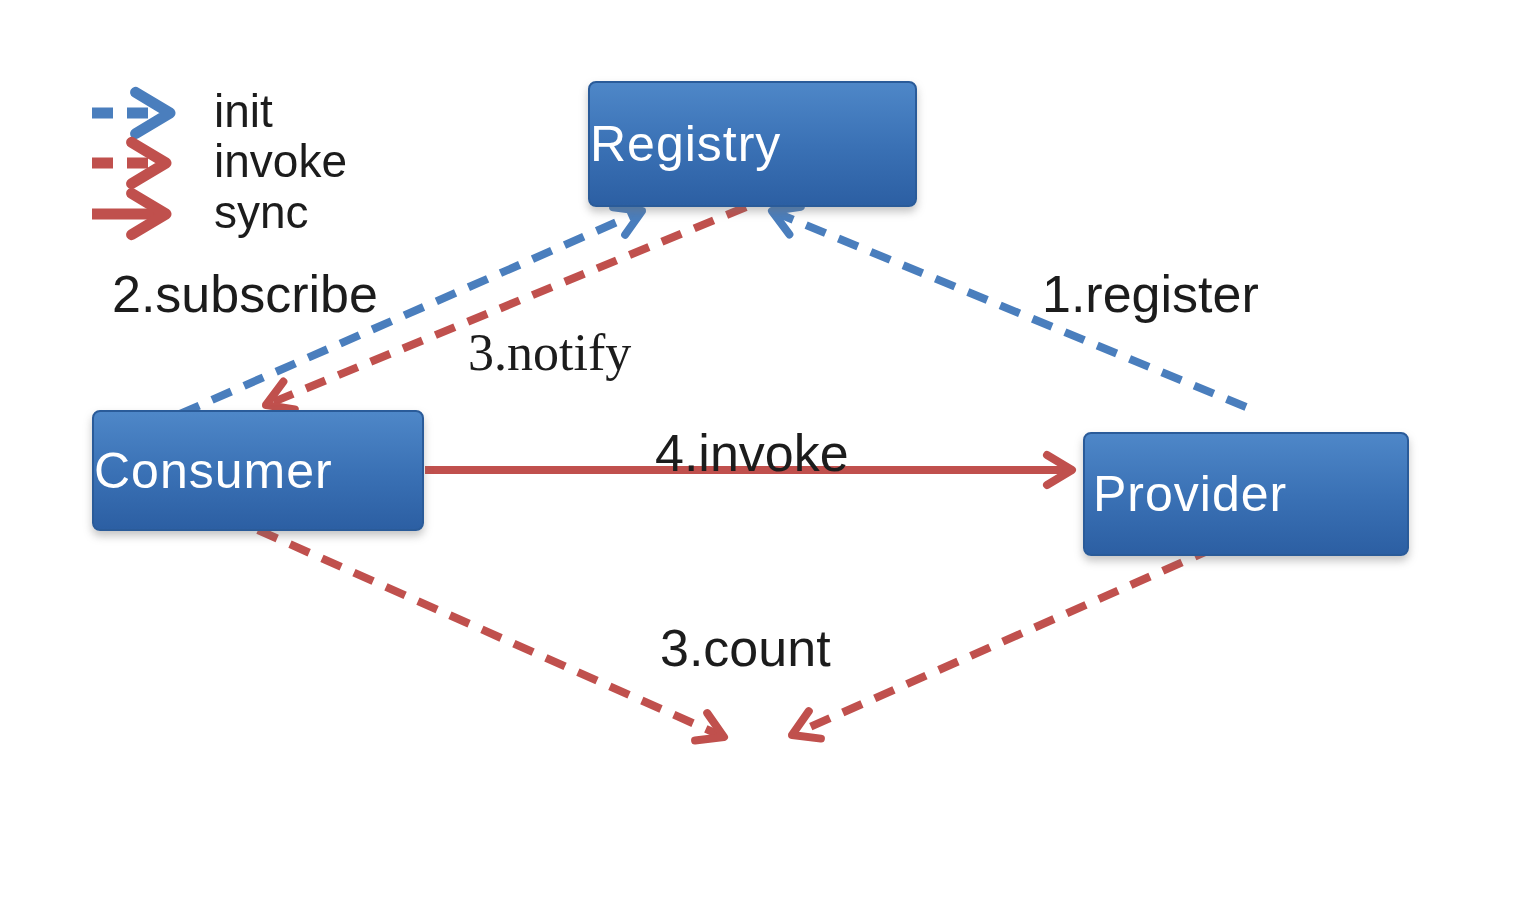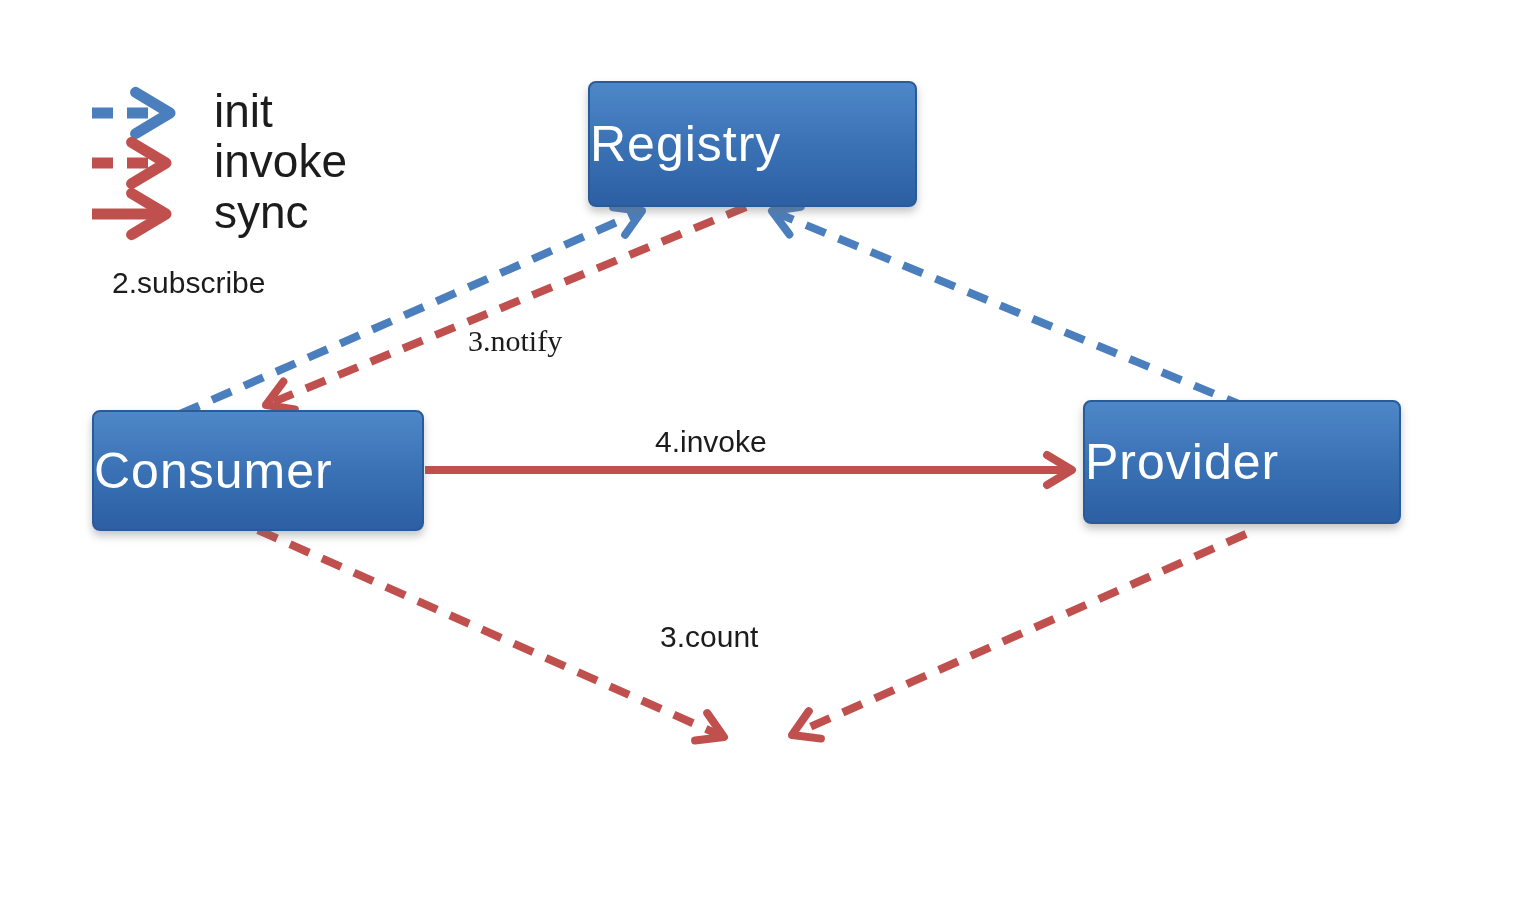--- a/index.html
+++ b/index.html
@@ -37,21 +37,21 @@
     border:2px solid var(--node-border);
     border-radius:8px;
     box-shadow:0 5px 9px rgba(110,110,110,0.40);
     color:var(--node-text);
     font-size:50px;
     letter-spacing:1px;
   }
   .edge-label{
     position:absolute;
     color:var(--label-text);
-    font-size:30px;
+    font-size:52px;
     line-height:1.1;
     white-space:nowrap;
   }
   .legend-label{
     position:absolute;
     color:var(--label-text);
     font-size:46px;
     line-height:1.1;
     white-space:nowrap;
   }
@@ -82,26 +82,27 @@
     <line class="edge dashed stroke-red" x1="258" y1="530" x2="724" y2="737" marker-end="url(#vred)"></line>
     <line class="edge dashed stroke-red" x1="1246" y1="534" x2="792" y2="735" marker-end="url(#vred)"></line>
   </svg>
 
   <div class="node" style="left:588px;top:81px;width:325px;height:122px;">
     <span>Registry</span>
   </div>
   <div class="node" style="left:92px;top:410px;width:328px;height:117px;">
     <span>Consumer</span>
   </div>
-  <div class="node" style="left:1083px;top:400px;width:314px;height:120px;">
+  <div class="node" style="left:1083px;top:432px;width:314px;height:120px;padding-left:8px;">
     <span>Provider</span>
   </div>
 
   <div class="legend-label" style="left:214px;top:86px;">init</div>
   <div class="legend-label" style="left:214px;top:136px;">invoke</div>
   <div class="legend-label" style="left:214px;top:187px;">sync</div>
 
   <div class="edge-label" style="left:112px;top:266px;">2.subscribe</div>
   <div class="edge-label" style="left:468px;top:324px;font-family:Liberation Serif, serif;">3.notify</div>
+  <div class="edge-label" style="left:1042px;top:266px;">1.register</div>
   <div class="edge-label" style="left:655px;top:425px;">4.invoke</div>
   <div class="edge-label" style="left:660px;top:620px;">3.count</div>
 
 </div>
 
 </body></html>

